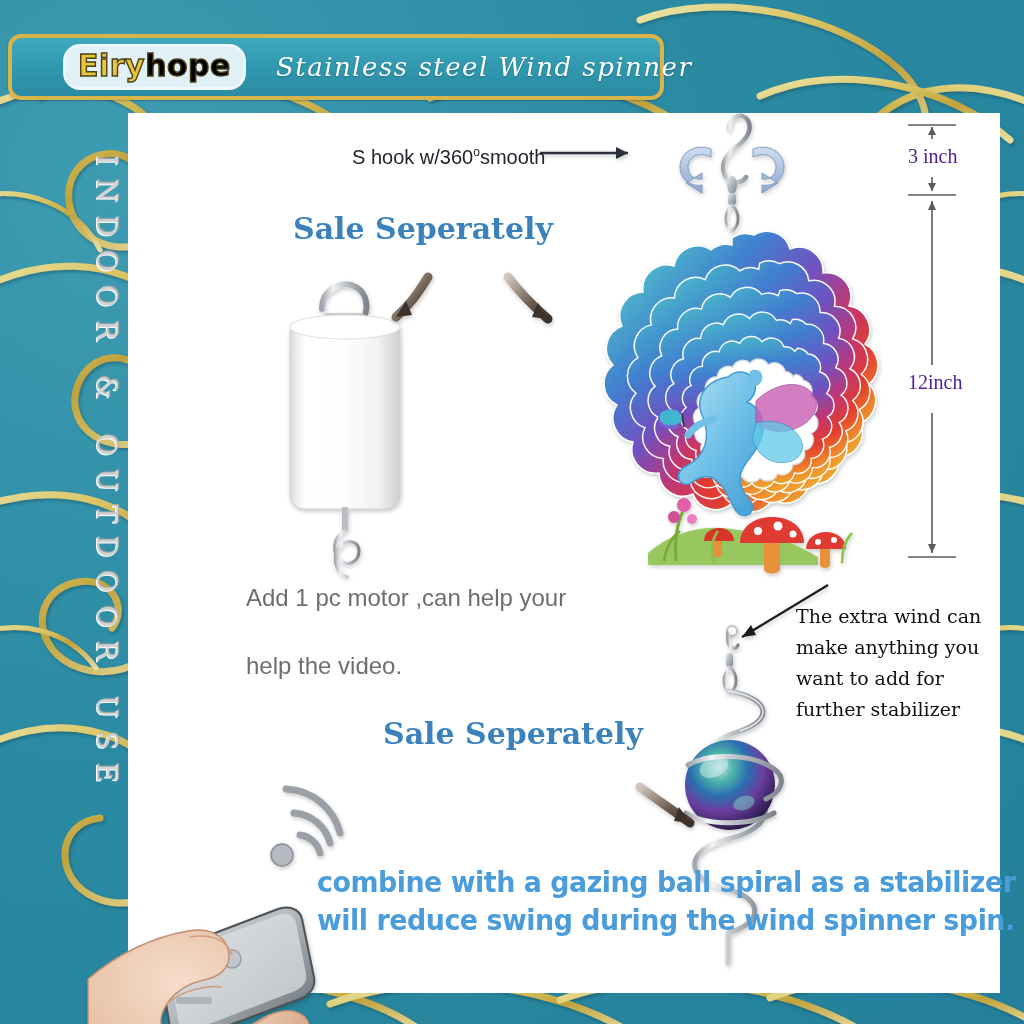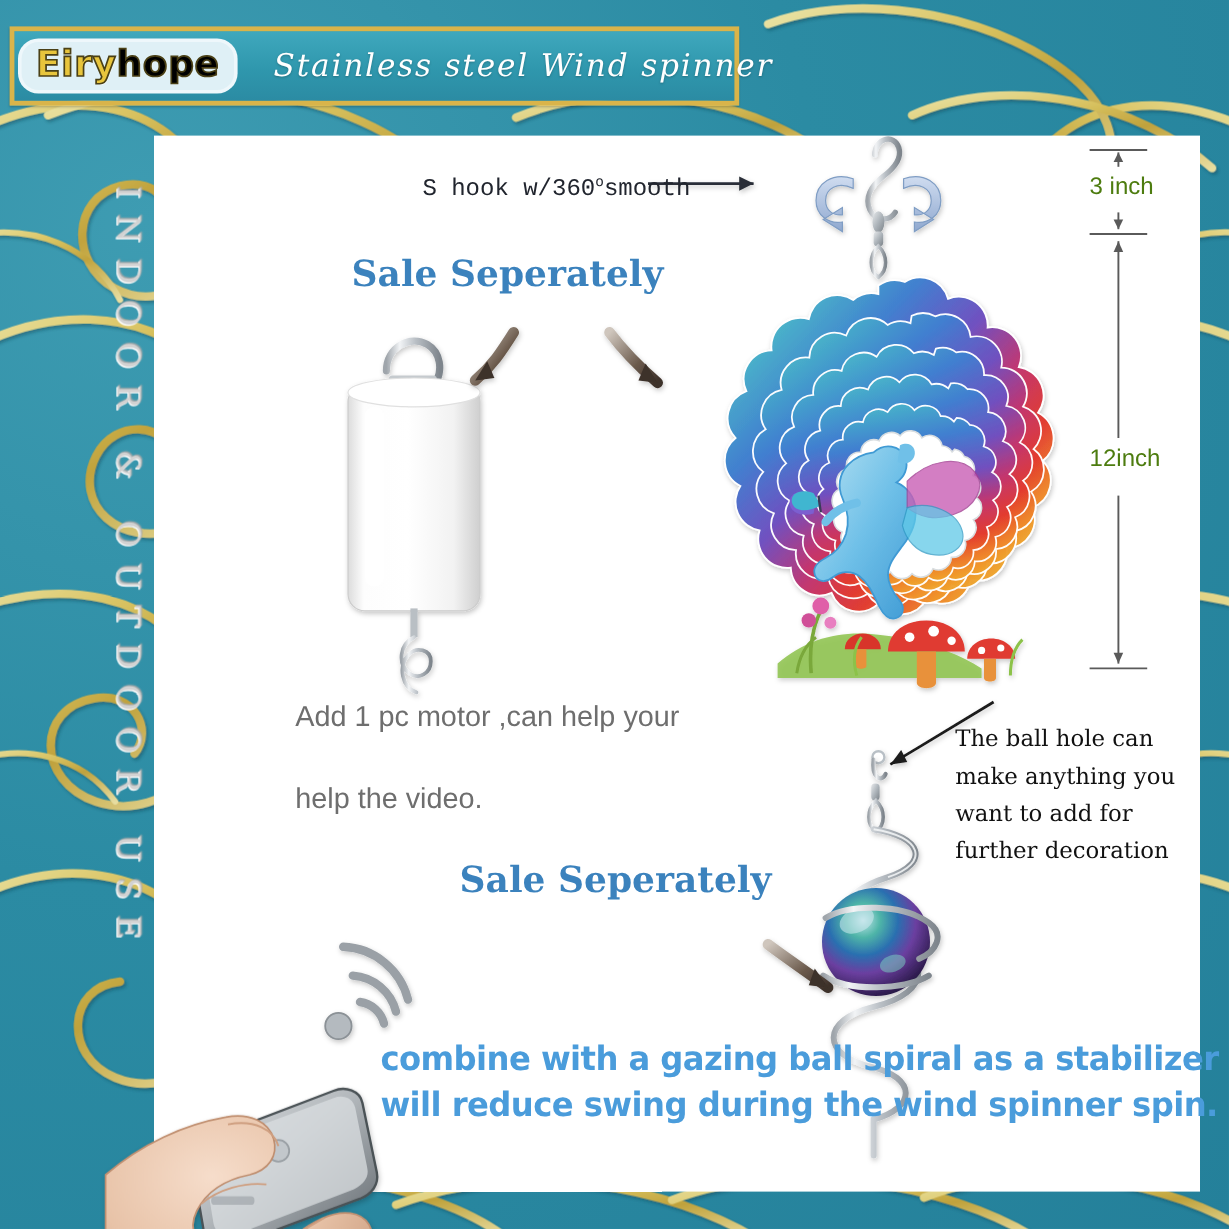--- a/index.html
+++ b/index.html
@@ -12,25 +12,25 @@
   #root{position:absolute;inset:0;width:1024px;height:1024px;overflow:hidden;}
 
   
   .bg{position:absolute;inset:0;background:
       radial-gradient(circle at 12% 18%, #3e9cb2 0%, #2b8ba3 45%, #24809a 100%);}
   .bg-swirls{position:absolute;inset:0;}
   .bg-swirls svg{width:100%;height:100%;display:block;}
 
   
   .banner{
-    position:absolute;left:8px;top:22px;width:600px;height:58px;
-    border:4px solid #d9b44a;border-radius:0;
+    position:absolute;left:8px;top:34px;width:600px;height:58px;
+    border:4px solid #d9b44a;border-radius:13px;
     background:linear-gradient(180deg,#3fa8bd 0%,#2f97ad 55%,#2b8ba3 100%);
     box-shadow:0 1px 2px rgba(0,0,0,.25);
-    display:flex;align-items:center;
+    display:flex;align-items:center;padding-left:48px;
   }
   .logo{
     position:relative;margin-left:6px;
     background:#dff0f6;border-radius:14px;
     padding:2px 12px 4px 12px;
     box-shadow:0 0 0 3px #eef7fb;
     display:flex;align-items:center;
   }
   .logo span{
     font-family:"DejaVu Sans",sans-serif;
@@ -62,21 +62,21 @@
     font-family:"DejaVu Serif",serif;
     font-size:27px;letter-spacing:13px;
     color:#d2d2d2;
     text-shadow:1px 1px 0 #ffffff,-1px -1px 1px #a8a8a8;
     white-space:nowrap;
   }
 
   
   .t-shook{
     position:absolute;left:224px;top:25px;
-    font-family:Liberation Mono, monospace;font-size:20px;line-height:28px;
+    font-family:Liberation Sans, sans-serif;font-size:20px;line-height:28px;
     color:#21252e;white-space:nowrap;
   }
   .t-shook sup{font-size:12px;vertical-align:super;}
   .sale1{
     position:absolute;left:165px;top:98px;
     font-family:"DejaVu Serif",serif;font-weight:bold;font-size:30px;
     color:#3b82bd;white-space:nowrap;
   }
   .sale2{
     position:absolute;left:255px;top:603px;
@@ -98,21 +98,21 @@
     font-family:"DejaVu Sans",sans-serif;font-weight:bold;
     font-size:28px;line-height:38px;letter-spacing:-.5px;
     color:#4a9cdb;
     transform:scaleX(.96);transform-origin:left top;
     white-space:nowrap;
   }
 
   
   .dim{
     position:absolute;
-    font-family:Liberation Sans, sans-serif;font-size:20px;color:#4d7c0f;
+    font-family:Liberation Serif, serif;font-size:20px;color:#4c1d95;
     white-space:nowrap;
   }
   .dim-3{left:780px;top:32px;}
   .dim-12{left:780px;top:258px;}
 
   svg.layer{position:absolute;left:0;top:0;width:872px;height:880px;overflow:visible;pointer-events:none;}
 </style>
 </head>
 <body>
 
@@ -436,24 +436,24 @@
     <div class="sale1">Sale Seperately</div>
     <div class="sale2">Sale Seperately</div>
 
     <div class="t-motor">
       <span>Add 1 pc motor ,can help your</span><br>
       <br>
       <span>help the video.</span>
     </div>
 
     <div class="t-hole">
-      <span>The ball hole can</span><br>
+      <span>The extra wind can</span><br>
       <span>make anything you</span><br>
       <span>want to add for</span><br>
-      <span>further decoration</span>
+      <span>further stabilizer</span>
     </div>
 
     <div class="dim dim-3">3 inch</div>
     <div class="dim dim-12">12inch</div>
 
     <div class="t-bottom">
       <span>combine with a gazing ball spiral as a stabilizer</span><br>
       <span>will reduce swing during the wind spinner spin.</span>
     </div>
 

